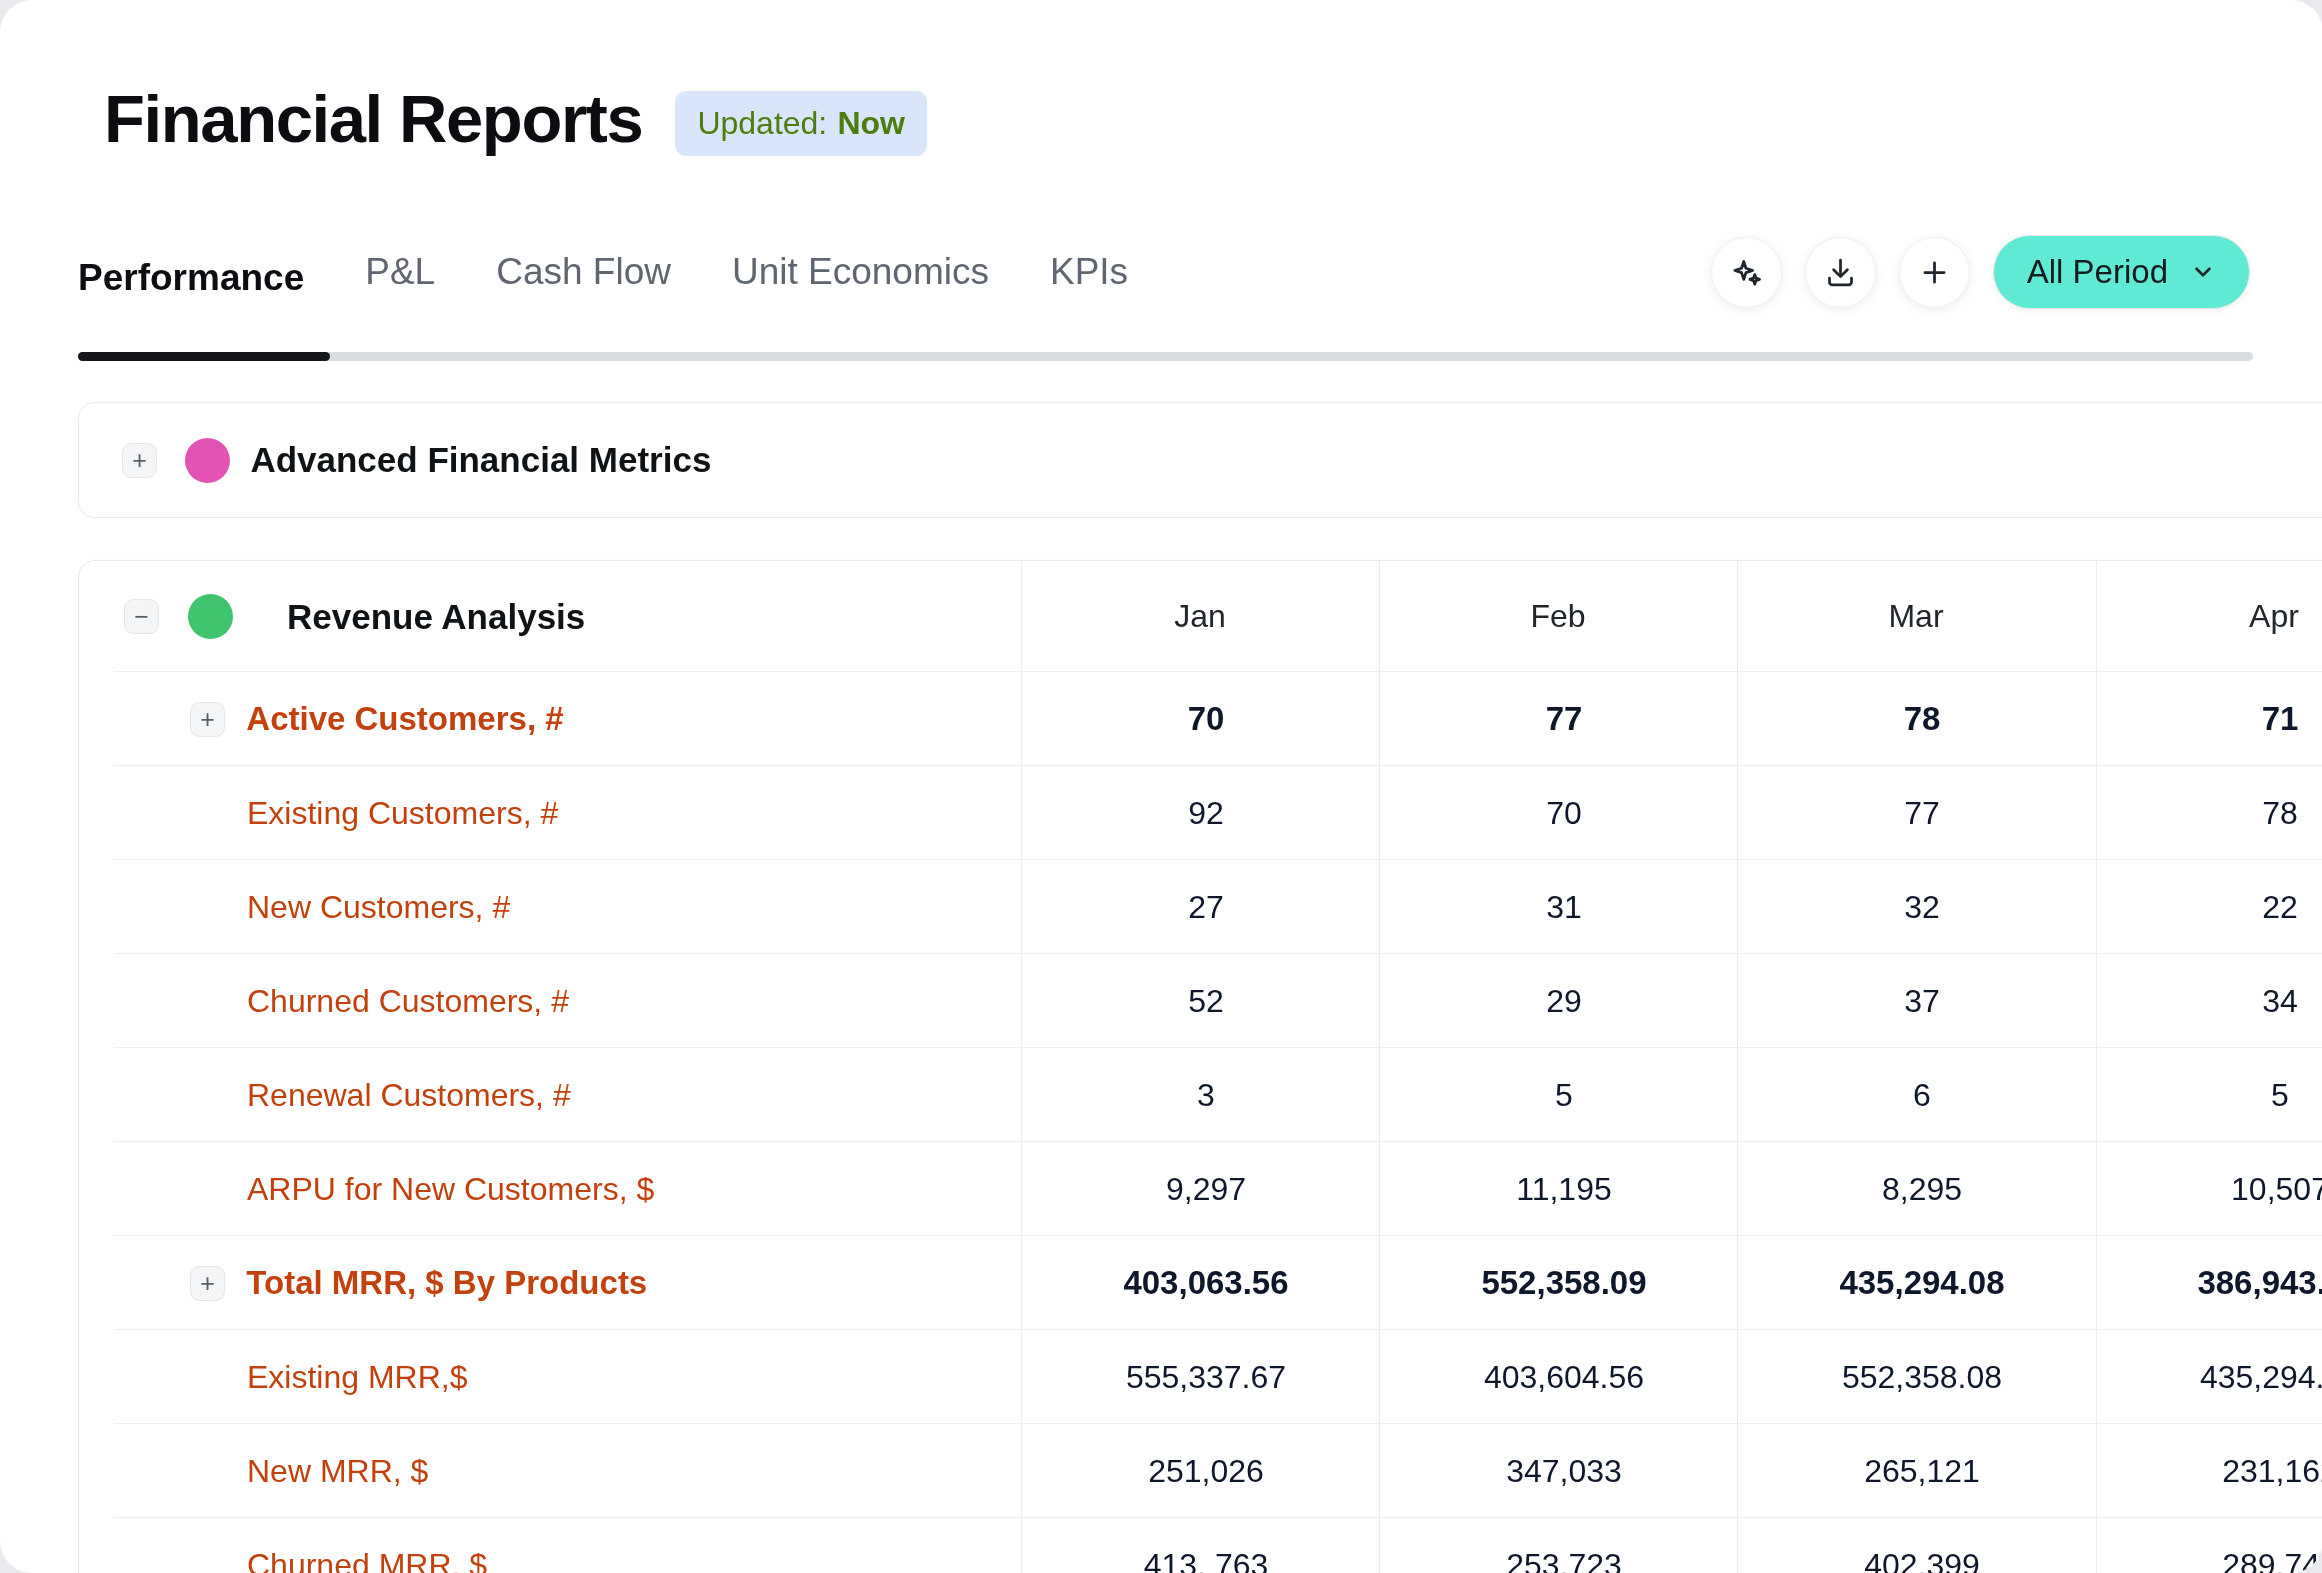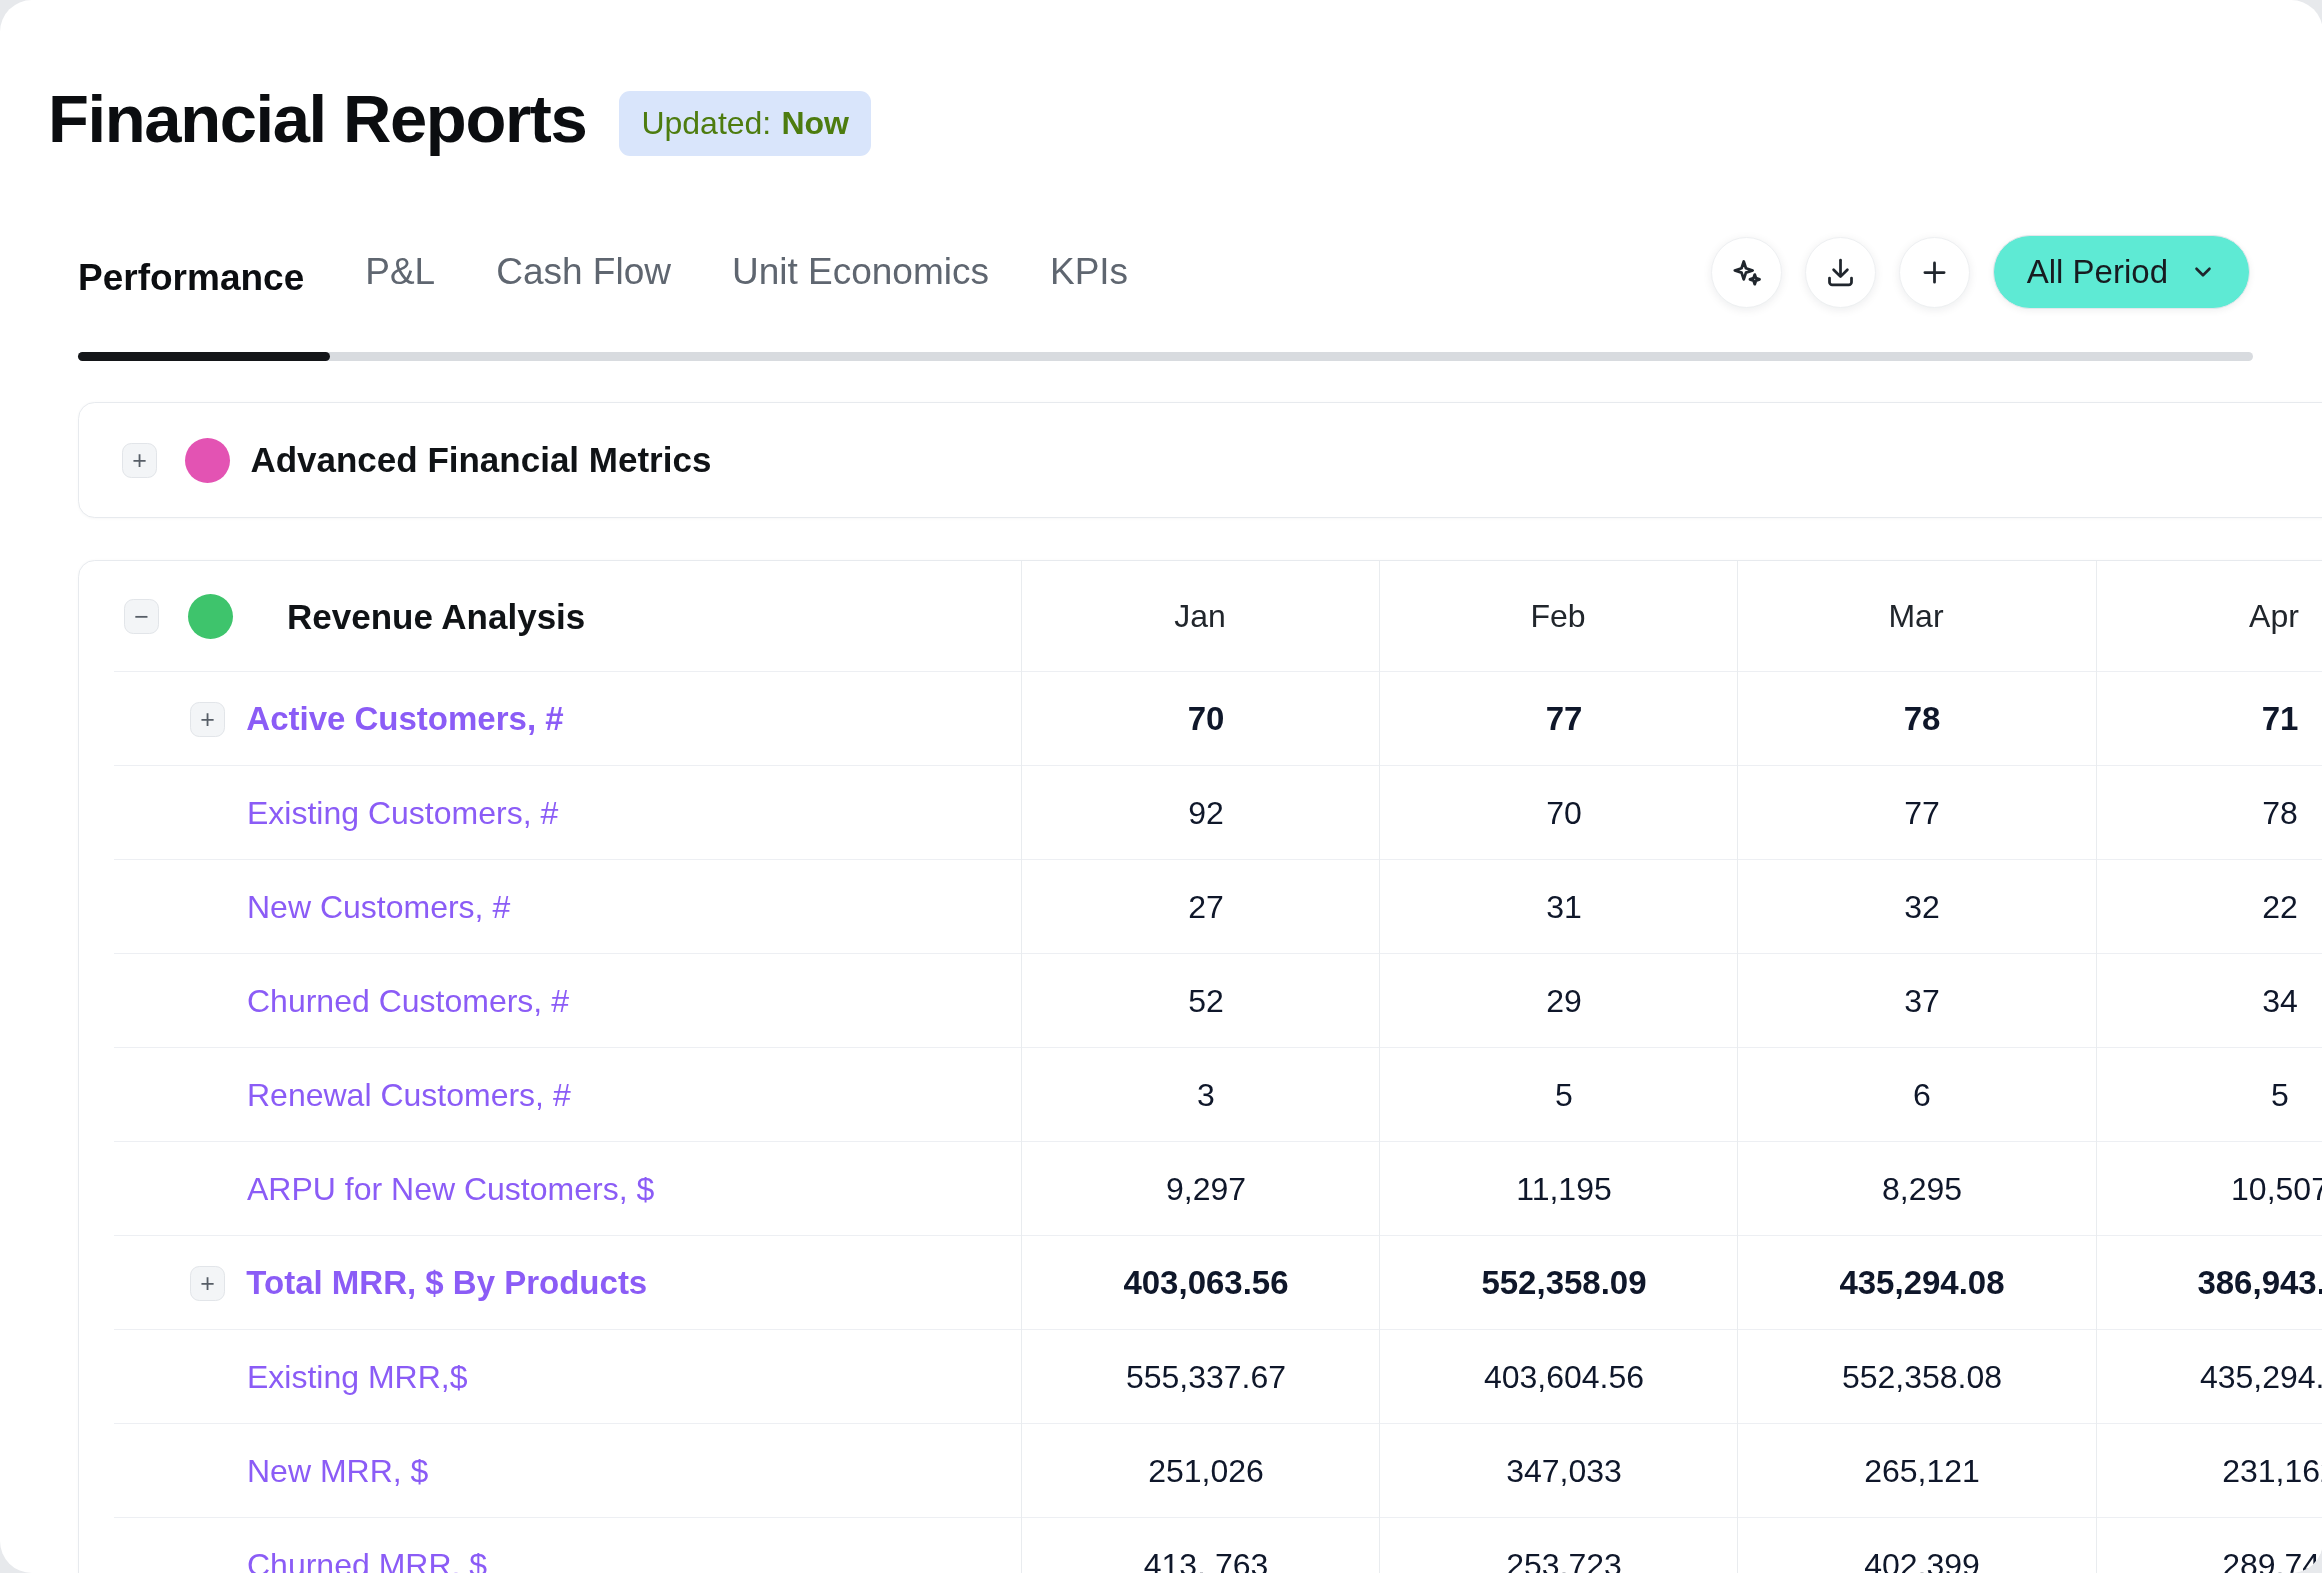--- a/index.html
+++ b/index.html
@@ -11,21 +11,21 @@
   }
   .app {
     width: 2323px; height: 1573px;
     background: #ffffff;
     border-radius: 32px;
     overflow: hidden;
     position: relative;
   }
 
   
-  .page-header { display: flex; align-items: center; gap: 33px; padding: 80px 74px 0 48px; text-align: right; }
+  .page-header { display: flex; align-items: center; gap: 33px; padding: 80px 74px 0 104px; text-align: right; }
   .page-title { font-size: 67px; font-weight: 700; letter-spacing: -1.4px; color: #0b0d10; }
   .badge {
     display: inline-flex; align-items: center; gap: 10.2px;
     background: #d9e5fb; color: #4d7c0f;
     font-size: 32px; padding: 14px 22px; border-radius: 11px; margin-top: 9.3px;
   }
   .badge b { font-weight: 700; }
 
   
   .tabs-row { display: flex; align-items: center; justify-content: space-between;
@@ -87,21 +87,21 @@
   .trow.header-row { height: 111px; }
   .cell.label { display: flex; align-items: center; min-width: 0; }
   .header-row .cell.label { padding-left: 45px; }
   .header-row .mini-btn { margin-right: 29px; }
   .header-row .dot { margin-right: 14px; }
   .cell.label.expandable { padding-left: 111px; }
   .cell.label.expandable .mini-btn { margin-right: 21.3px; }
   .cell.label.leaf { padding-left: 168px; }
   .cell.month { text-align: center; font-size: 32px; color: #21262c; white-space: nowrap; }
   .trow .value { font-size: 32px; color: #0f172a; padding-left: 12px; }
-  .row-label { font-size: 32px; color: #8b5cf6; white-space: nowrap; }
+  .row-label { font-size: 32px; color: #c2410c; white-space: nowrap; }
   .trow.bold .value, .trow.bold .row-label { font-weight: 700; font-size: 33px; }
 </style>
 </head>
 <body>
 
 <div class="app">
 
   <header class="page-header">
     <h1 class="page-title">Financial Reports</h1>
     <span class="badge">

